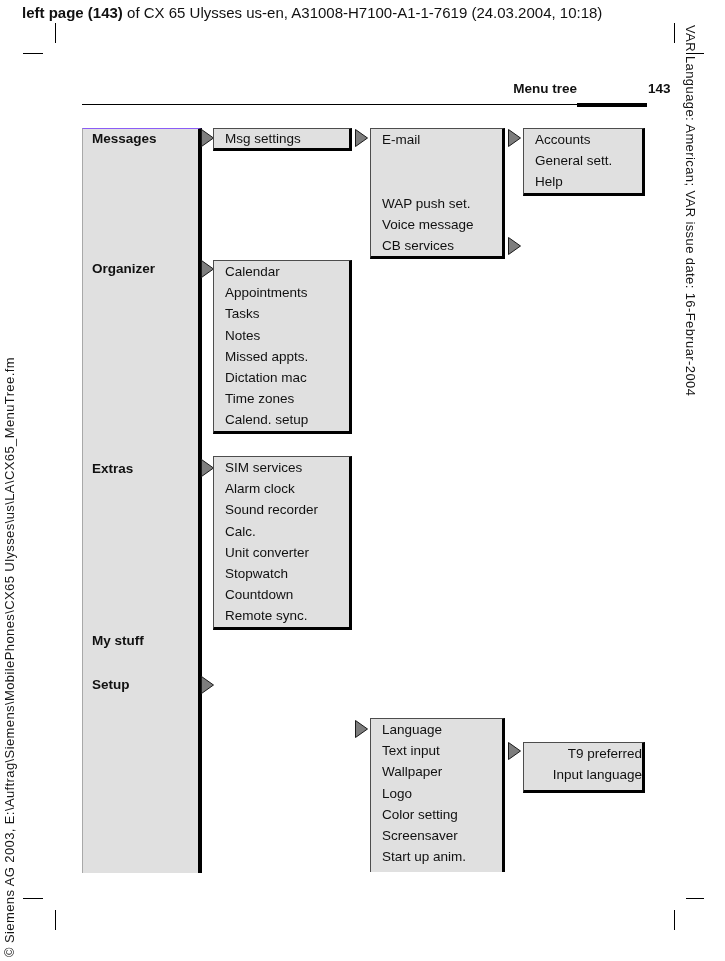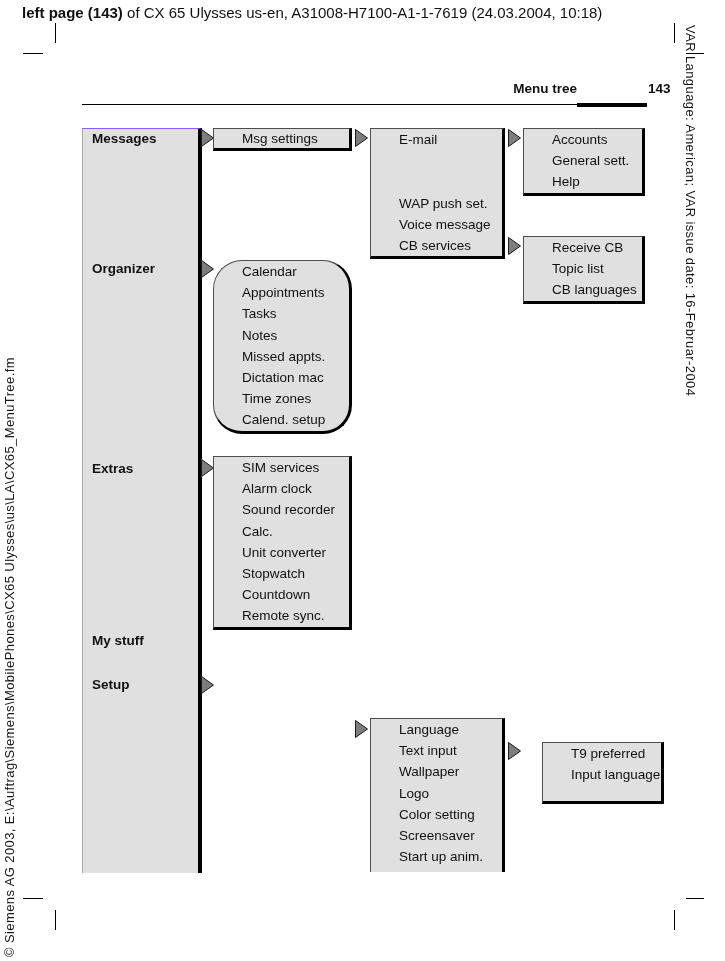--- a/index.html
+++ b/index.html
@@ -16,21 +16,21 @@
   .side-left{left:2px;top:957px;transform:rotate(-90deg);transform-origin:0 0;}
   .side-right{left:698px;top:25px;transform:rotate(90deg);transform-origin:0 0;}
   
   .pg-title{font-weight:700;font-size:13.5px;}
   .rule{background:#000;}
   
   .col1{left:82px;top:128px;width:115px;height:744px;background:#e0e0e0;
         border-left:1px solid #a8a8a8;border-top:1px solid #8b5cf6;border-right:4px solid #000;}
   .col1 .lbl{position:absolute;left:9px;font-weight:700;font-size:13.5px;white-space:nowrap;}
   .mbox{background:#e0e0e0;border:1px solid #4d4d4d;border-right:3px solid #000;
-        border-bottom:3px solid #000;box-sizing:border-box;overflow:hidden;padding-left:17px;}
+        border-bottom:3px solid #000;box-sizing:border-box;overflow:hidden;}
   .mbox.cut{border-bottom:none;}
   .mbox .row{height:21.2px;line-height:21.2px;font-size:13.5px;padding-left:11px;
              white-space:nowrap;overflow:hidden;}
   .mbox.single .row{height:19px;line-height:19px;}
   .arrow{width:13px;height:18px;}
 </style>
 </head>
 <body>
 
 <div class="page">
@@ -89,21 +89,21 @@
       <path d="M0.5,0.5 L12.5,9 L0.5,17.5 Z" fill="#7d7d7d" stroke="#1a1a1a" stroke-width="1"></path>
     </svg>
   <svg class="abs arrow" style="left:508px;top:742px;" viewBox="0 0 13 18">
       <path d="M0.5,0.5 L12.5,9 L0.5,17.5 Z" fill="#7d7d7d" stroke="#1a1a1a" stroke-width="1"></path>
     </svg>
 
   <div class="abs mbox single" style="left:213px;top:128px;width:139px;height:23px;">
     <div class="row">Msg settings</div>
   </div>
 
-  <div class="abs mbox" style="left:213px;top:260px;width:139px;height:174px;border-radius:29px;">
+  <div class="abs mbox" style="left:213px;top:260px;width:139px;height:174px;">
     <div class="row">Calendar</div>
     <div class="row">Appointments</div>
     <div class="row">Tasks</div>
     <div class="row">Notes</div>
     <div class="row">Missed appts.</div>
     <div class="row">Dictation mac</div>
     <div class="row">Time zones</div>
     <div class="row">Calend. setup</div>
   </div>
 
@@ -137,24 +137,19 @@
     <div class="row">Screensaver</div>
     <div class="row">Start up anim.</div>
   </div>
 
   <div class="abs mbox" style="left:523px;top:128px;width:122px;height:68px;">
     <div class="row">Accounts</div>
     <div class="row">General sett.</div>
     <div class="row">Help</div>
   </div>
 
-  <div class="abs mbox" style="left:523px;top:236px;width:122px;height:68px;">
-    <div class="row">Receive CB</div>
-    <div class="row">Topic list</div>
-    <div class="row">CB languages</div>
-  </div>
 
-  <div class="abs mbox" style="left:542px;top:742px;width:122px;height:62px;">
+  <div class="abs mbox" style="left:523px;top:742px;width:122px;height:51px;text-align:right;">
     <div class="row">T9 preferred</div>
     <div class="row">Input language</div>
   </div>
 
 </div>
 
 </body></html>

